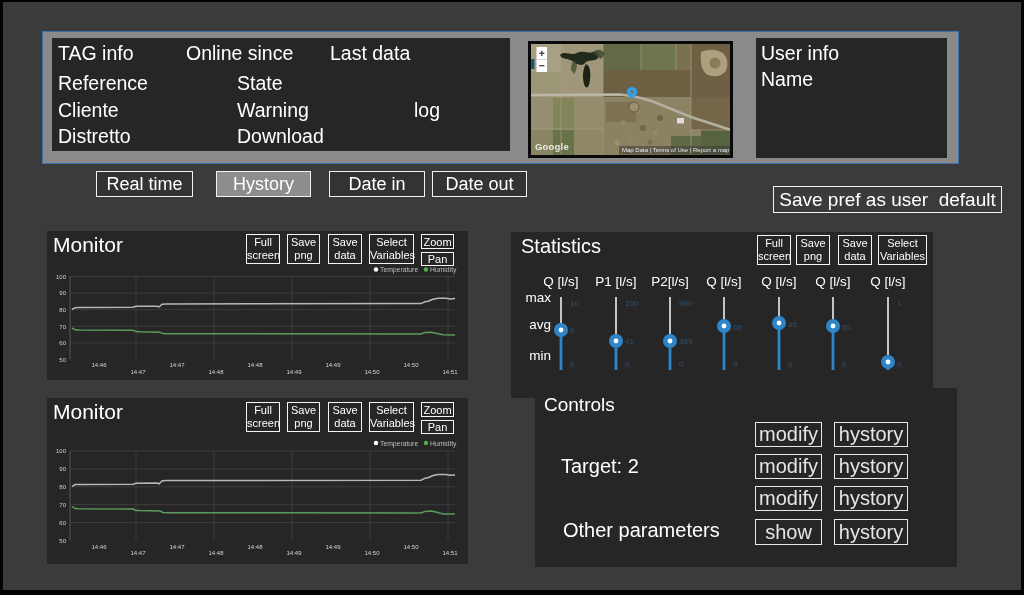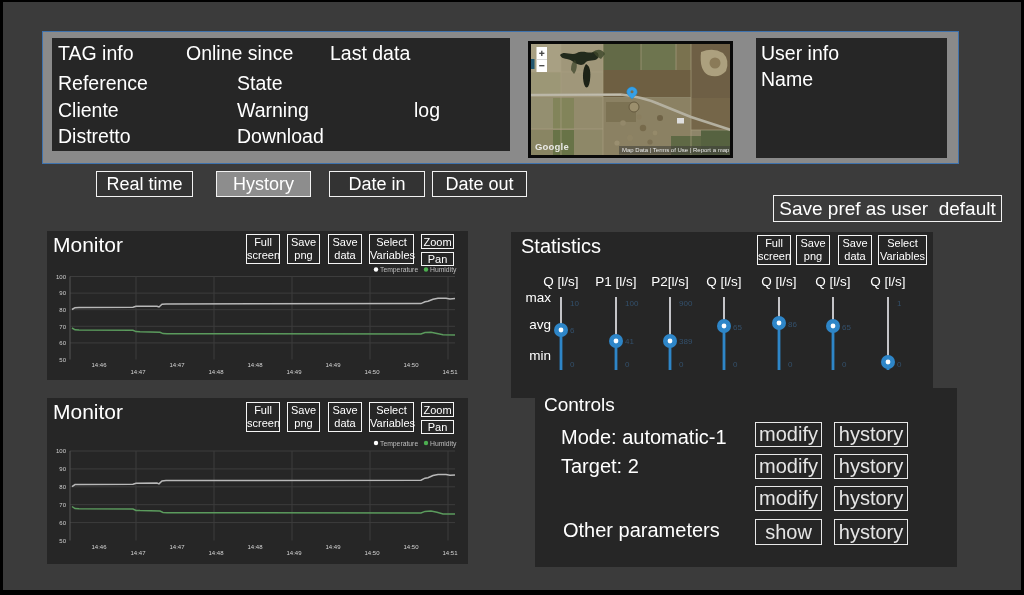--- a/index.html
+++ b/index.html
@@ -129,21 +129,21 @@
   <div class="abs darkbox" style="left:713px; top:6px; width:191px; height:120px; color:#fff; font-size:19.5px;">
     <span class="abs" style="left:5px; top:4px;">User info</span>
     <span class="abs" style="left:5px; top:30px;">Name</span>
   </div>
 </div>
 
 <div class="wbtn" style="left:51px; top:171px; width:97px; height:26px; font-size:18px; line-height:24px;">Real time</div>
 <div class="wbtn" style="left:171px; top:171px; width:95px; height:26px; font-size:18px; line-height:24px; background:#8d8d8d;">Hystory</div>
 <div class="wbtn" style="left:284px; top:171px; width:96px; height:26px; font-size:18px; line-height:24px;">Date in</div>
 <div class="wbtn" style="left:387px; top:171px; width:95px; height:26px; font-size:18px; line-height:24px;">Date out</div>
-<div class="wbtn" style="left:728px; top:195px; width:229px; height:27px; font-size:19px; line-height:25px; background:transparent;">Save pref as user&nbsp; default</div>
+<div class="wbtn" style="left:728px; top:186px; width:229px; height:27px; font-size:19px; line-height:25px; background:transparent;">Save pref as user&nbsp; default</div>
 
 <div class="panel" id="mon1" style="left:47px; top:231px; width:421px; height:149px;">
   <div class="abs" style="left:6px; top:2px; font-size:21px;">Monitor</div>
   <div class="pbtn" style="left:199px; top:3px; width:34px; height:30px;">Full<br>screen</div>
   <div class="pbtn" style="left:240px; top:3px; width:33px; height:30px;">Save<br>png</div>
   <div class="pbtn" style="left:281px; top:3px; width:34px; height:30px;">Save<br>data</div>
   <div class="pbtn" style="left:322px; top:3px; width:45px; height:30px;">Select<br>Variables</div>
   <div class="pbtn" style="left:374px; top:3px; width:33px; height:15px; line-height:12px;">Zoom</div>
   <div class="pbtn" style="left:374px; top:21px; width:33px; height:14px; line-height:11px;">Pan</div>
   <div class="abs" style="left:0; top:32px; width:421px; height:117px;">
@@ -335,21 +335,20 @@
               </g>
   </g>
   </g>
   </g>
 </svg>
   </div>
 </div>
 
 <div class="panel" id="controls" style="left:535px; top:388px; width:422px; height:179px;">
   <div class="abs" style="left:9px; top:6px; font-size:19px;">Controls</div>
-  <div class="ctext" style="left:26px; top:38px; font-size:20px;">Mode: automatic-1</div>
   <div class="ctext" style="left:26px; top:67px; font-size:20px;">Target: 2</div>
   <div class="ctext" style="left:28px; top:131px; font-size:20px;">Other parameters</div>
   <div class="cbtn" style="left:220px; top:34px; width:67px; height:25px; line-height:23px;">modify</div>
   <div class="cbtn" style="left:299px; top:34px; width:74px; height:25px; line-height:23px;">hystory</div>
   <div class="cbtn" style="left:220px; top:66px; width:67px; height:25px; line-height:23px;">modify</div>
   <div class="cbtn" style="left:299px; top:66px; width:74px; height:25px; line-height:23px;">hystory</div>
   <div class="cbtn" style="left:220px; top:98px; width:67px; height:25px; line-height:23px;">modify</div>
   <div class="cbtn" style="left:299px; top:98px; width:74px; height:25px; line-height:23px;">hystory</div>
   <div class="cbtn" style="left:220px; top:131px; width:67px; height:26px; line-height:24px;">show</div>
   <div class="cbtn" style="left:299px; top:131px; width:74px; height:26px; line-height:24px;">hystory</div>

